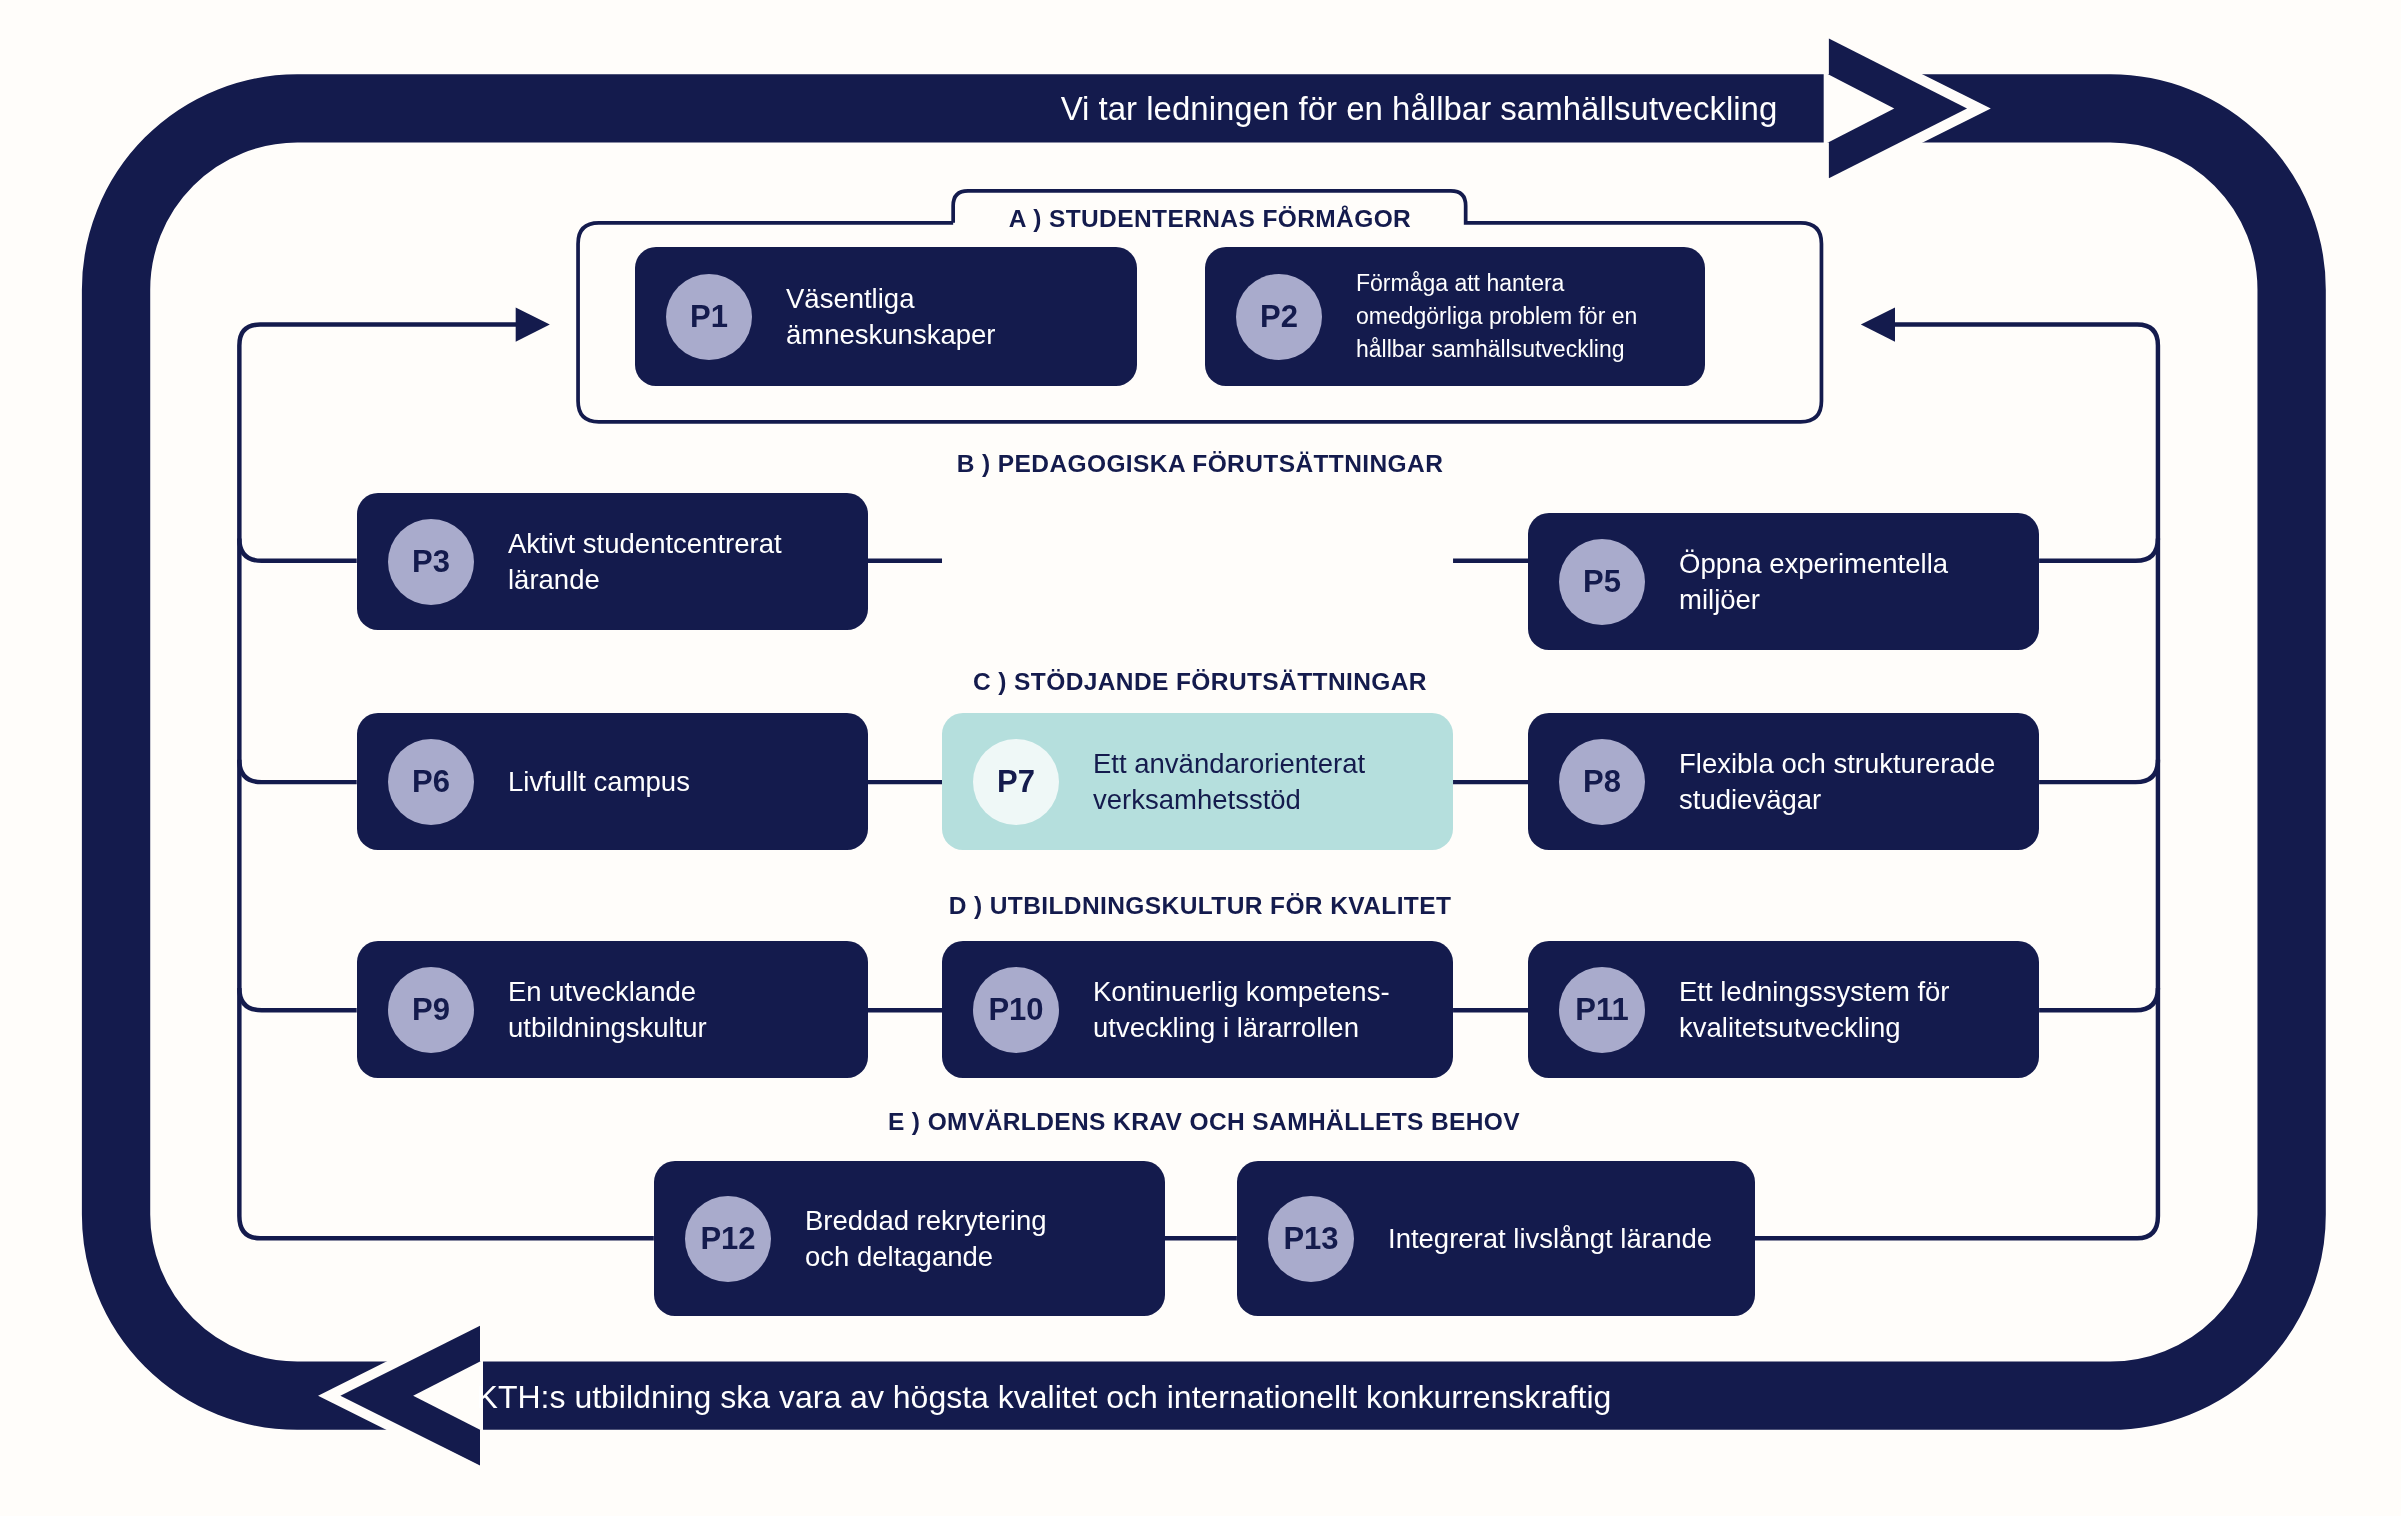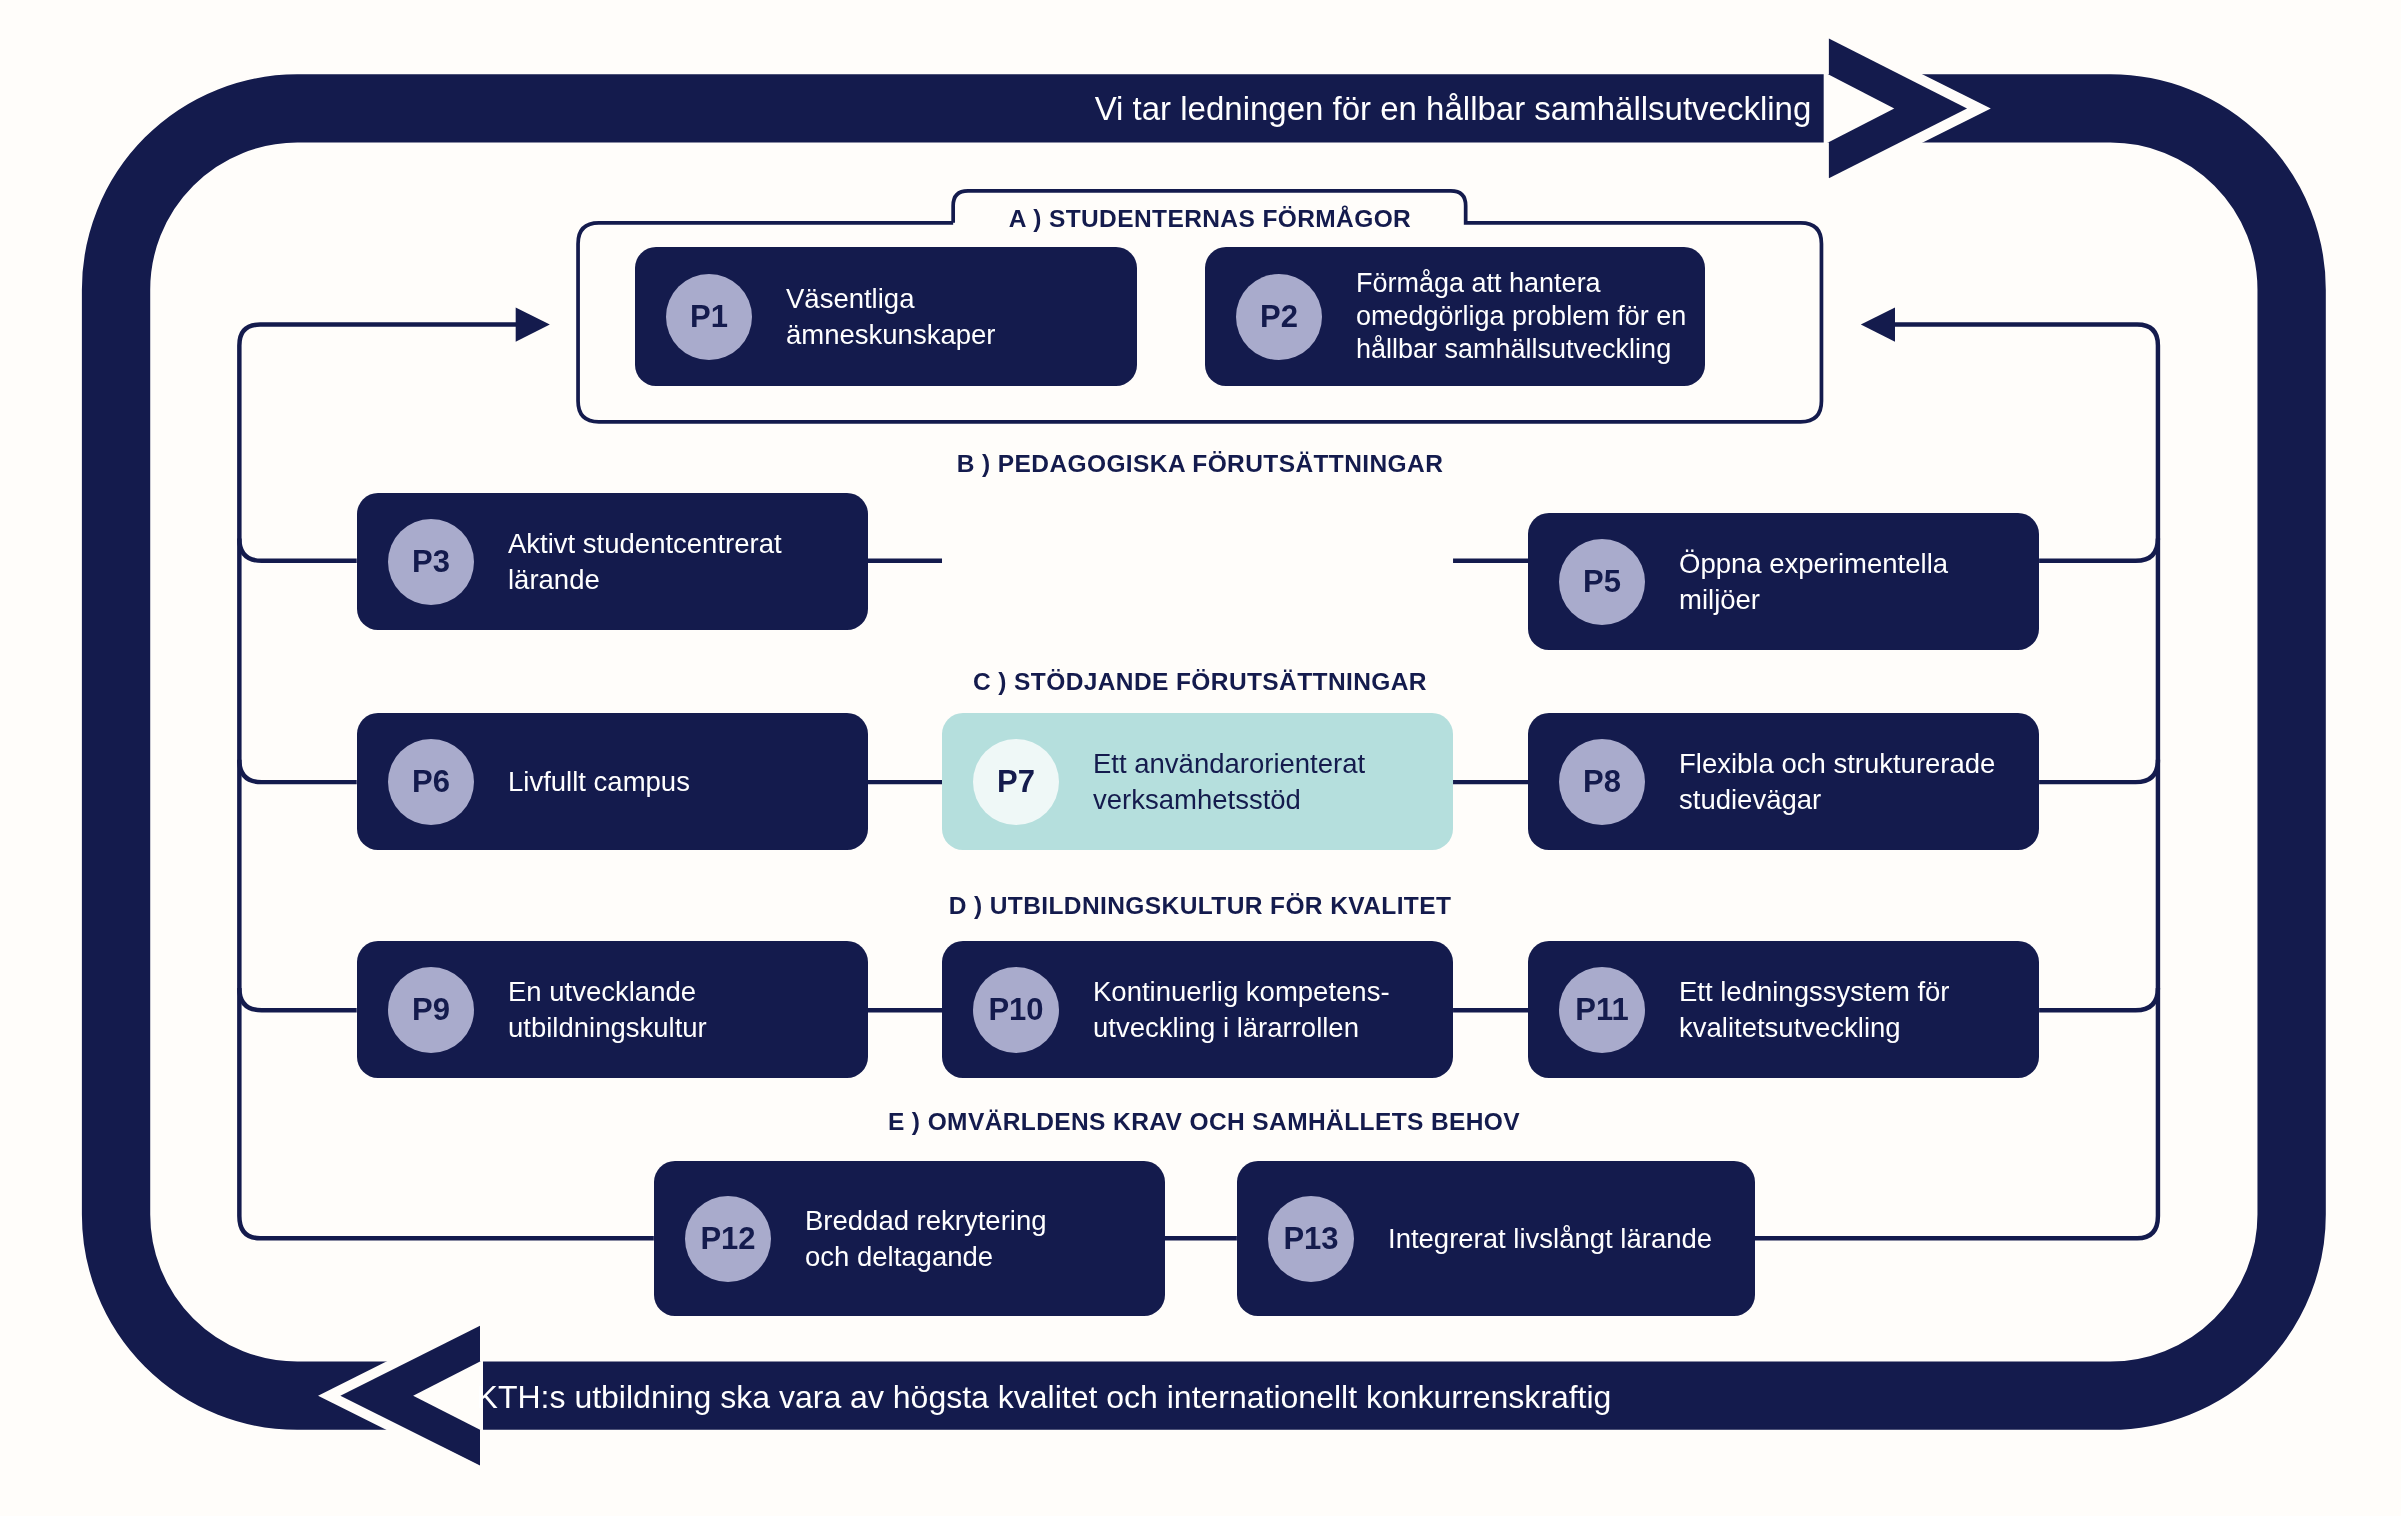--- a/index.html
+++ b/index.html
@@ -80,39 +80,39 @@
       <line x1="1956" y1="1053" x2="2057" y2="1053"></line>
       <line x1="1168" y1="1360" x2="1268" y2="1360"></line>
       <line x1="1956" y1="1360" x2="2057" y2="1360"></line>
       <line x1="1568" y1="1667" x2="1665" y2="1667"></line>
     </g>
 
     <polygon points="740,437 694,414 694,460" fill="#141b4d"></polygon>
     <polygon points="2505,437 2551,414 2551,460" fill="#141b4d"></polygon>
   </svg>
 
-  <div class="banner-text" style="left:710px;top:90px;width:1486px;font-size:33px;">Vi tar ledningen för en hållbar samhällsutveckling</div>
+  <div class="banner-text" style="left:676px;top:90px;width:1486px;font-size:33px;">Vi tar ledningen för en hållbar samhällsutveckling</div>
   <div class="banner-text" style="left:301px;top:1379px;width:1486px;font-size:32px;">KTH:s utbildning ska vara av högsta kvalitet och internationellt konkurrenskraftig</div>
 
   <div class="sec-header" style="left:457px;top:450px;width:1486px;">B )  PEDAGOGISKA FÖRUTSÄTTNINGAR</div>
   <div class="sec-header" style="left:467px;top:205px;width:1486px;">A )  STUDENTERNAS FÖRMÅGOR</div>
   <div class="sec-header" style="left:457px;top:668px;width:1486px;">C )  STÖDJANDE FÖRUTSÄTTNINGAR</div>
   <div class="sec-header" style="left:457px;top:892px;width:1486px;">D )  UTBILDNINGSKULTUR FÖR KVALITET</div>
   <div class="sec-header" style="left:461px;top:1108px;width:1486px;">E )  OMVÄRLDENS KRAV OCH SAMHÄLLETS BEHOV</div>
 
   <div class="pbox navy" style="left:635px;top:247px;width:502px;height:139px;">
     <div class="pcircle lav">P1</div>
     <div class="ptext">
       <span>Väsentliga</span>
         <span>ämneskunskaper</span>
     </div>
   </div>
   <div class="pbox navy" style="left:1205px;top:247px;width:500px;height:139px;">
     <div class="pcircle lav">P2</div>
-    <div class="ptext" style="font-size:27px;line-height:33px;">
+    <div class="ptext" style="font-size:23px;line-height:33px;">
       <span>Förmåga att hantera</span>
         <span>omedgörliga problem för en</span>
         <span>hållbar samhällsutveckling</span>
     </div>
   </div>
 
   <div class="pbox navy" style="left:357px;top:493px;width:511px;height:137px;">
     <div class="pcircle lav">P3</div>
     <div class="ptext">
       <span>Aktivt studentcentrerat</span>

